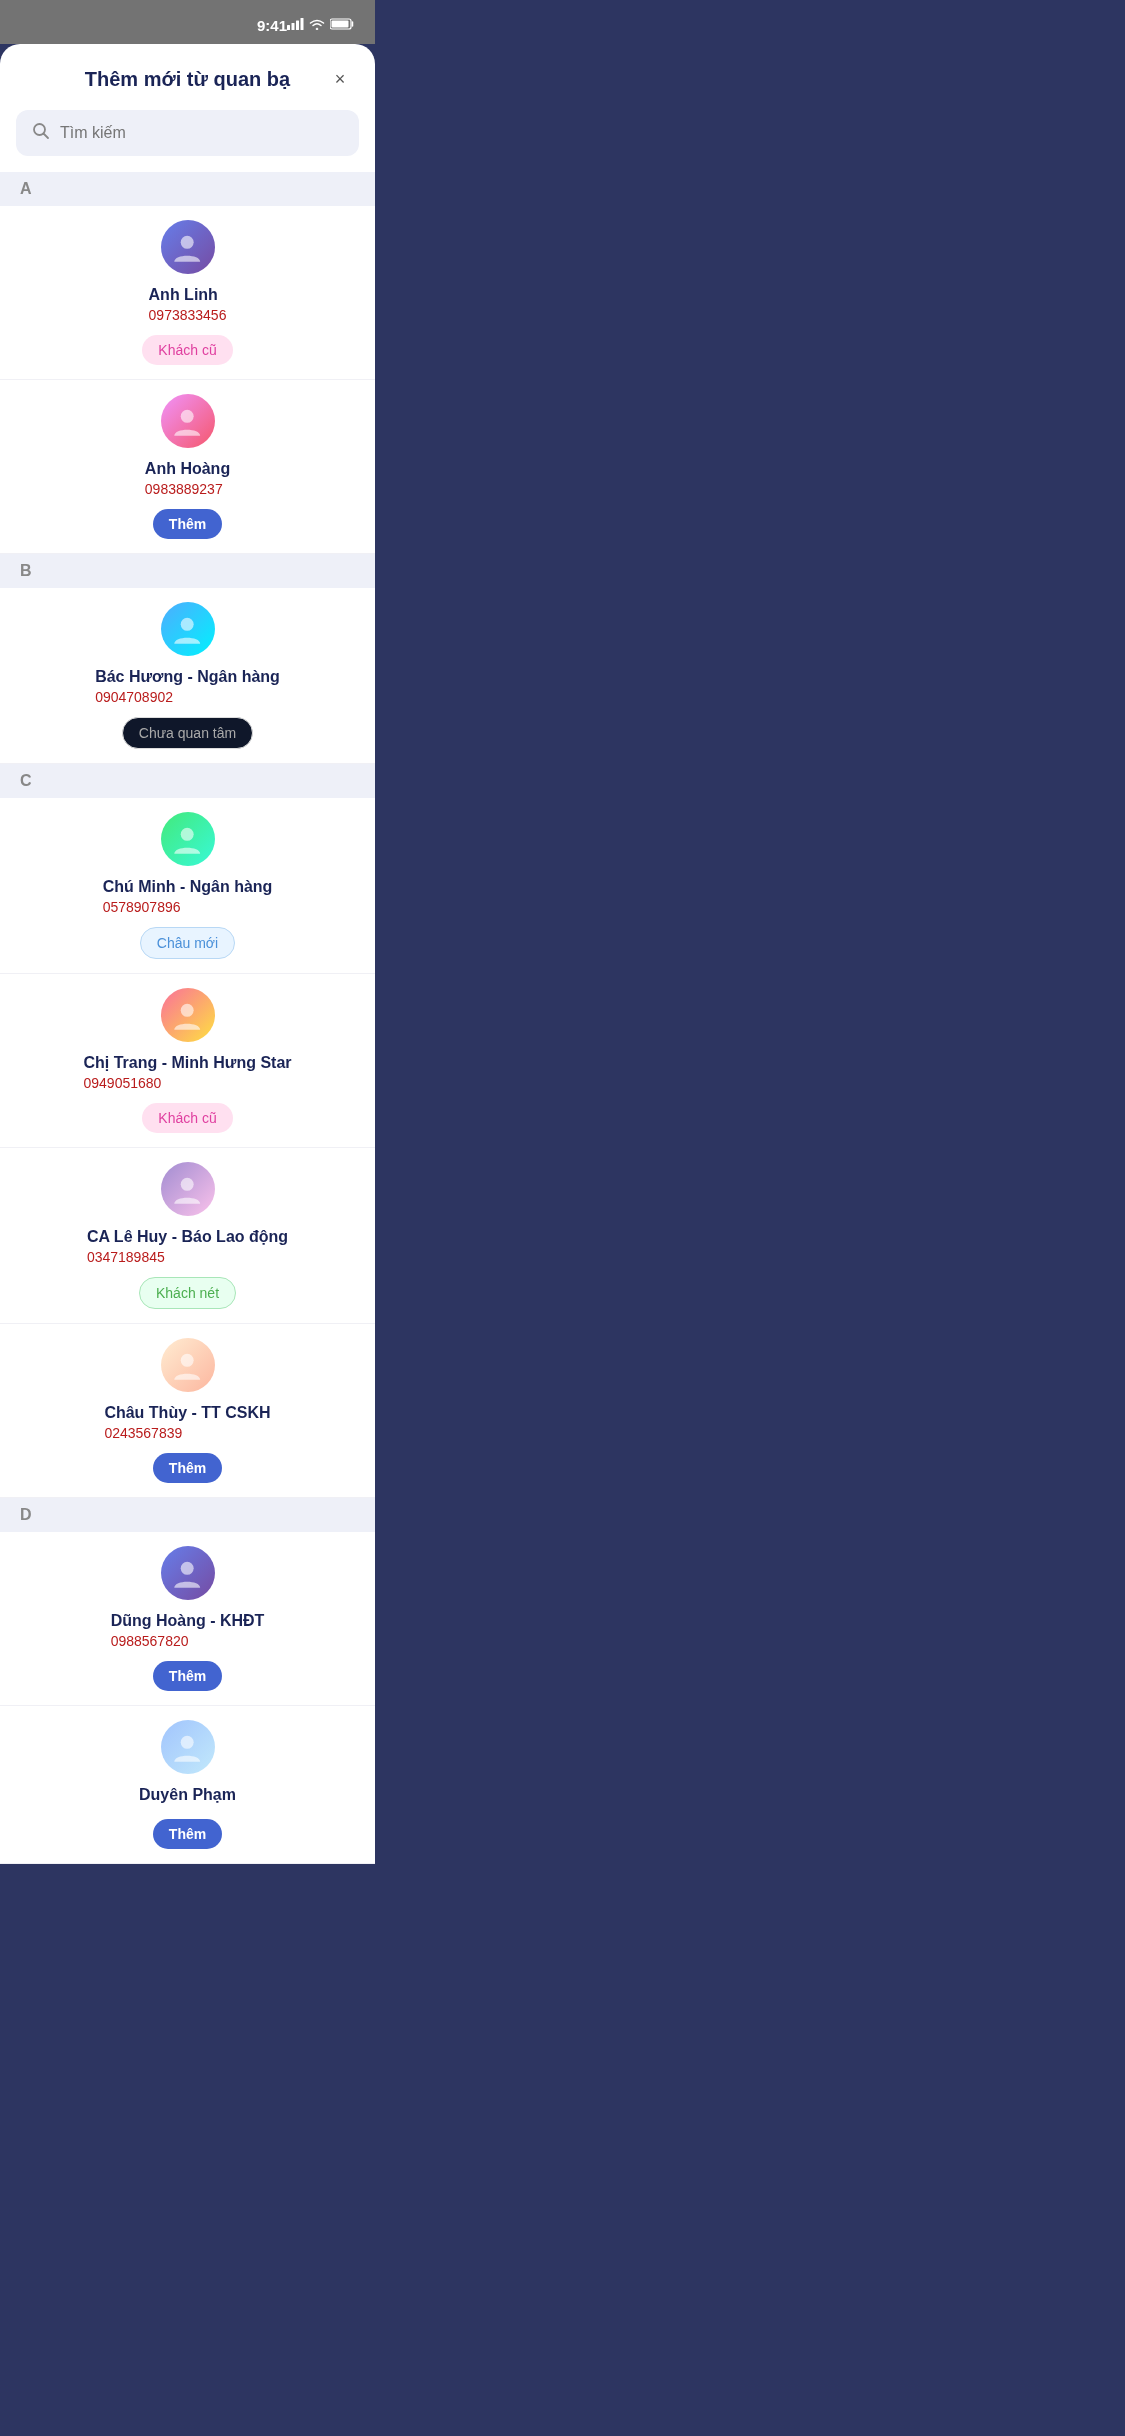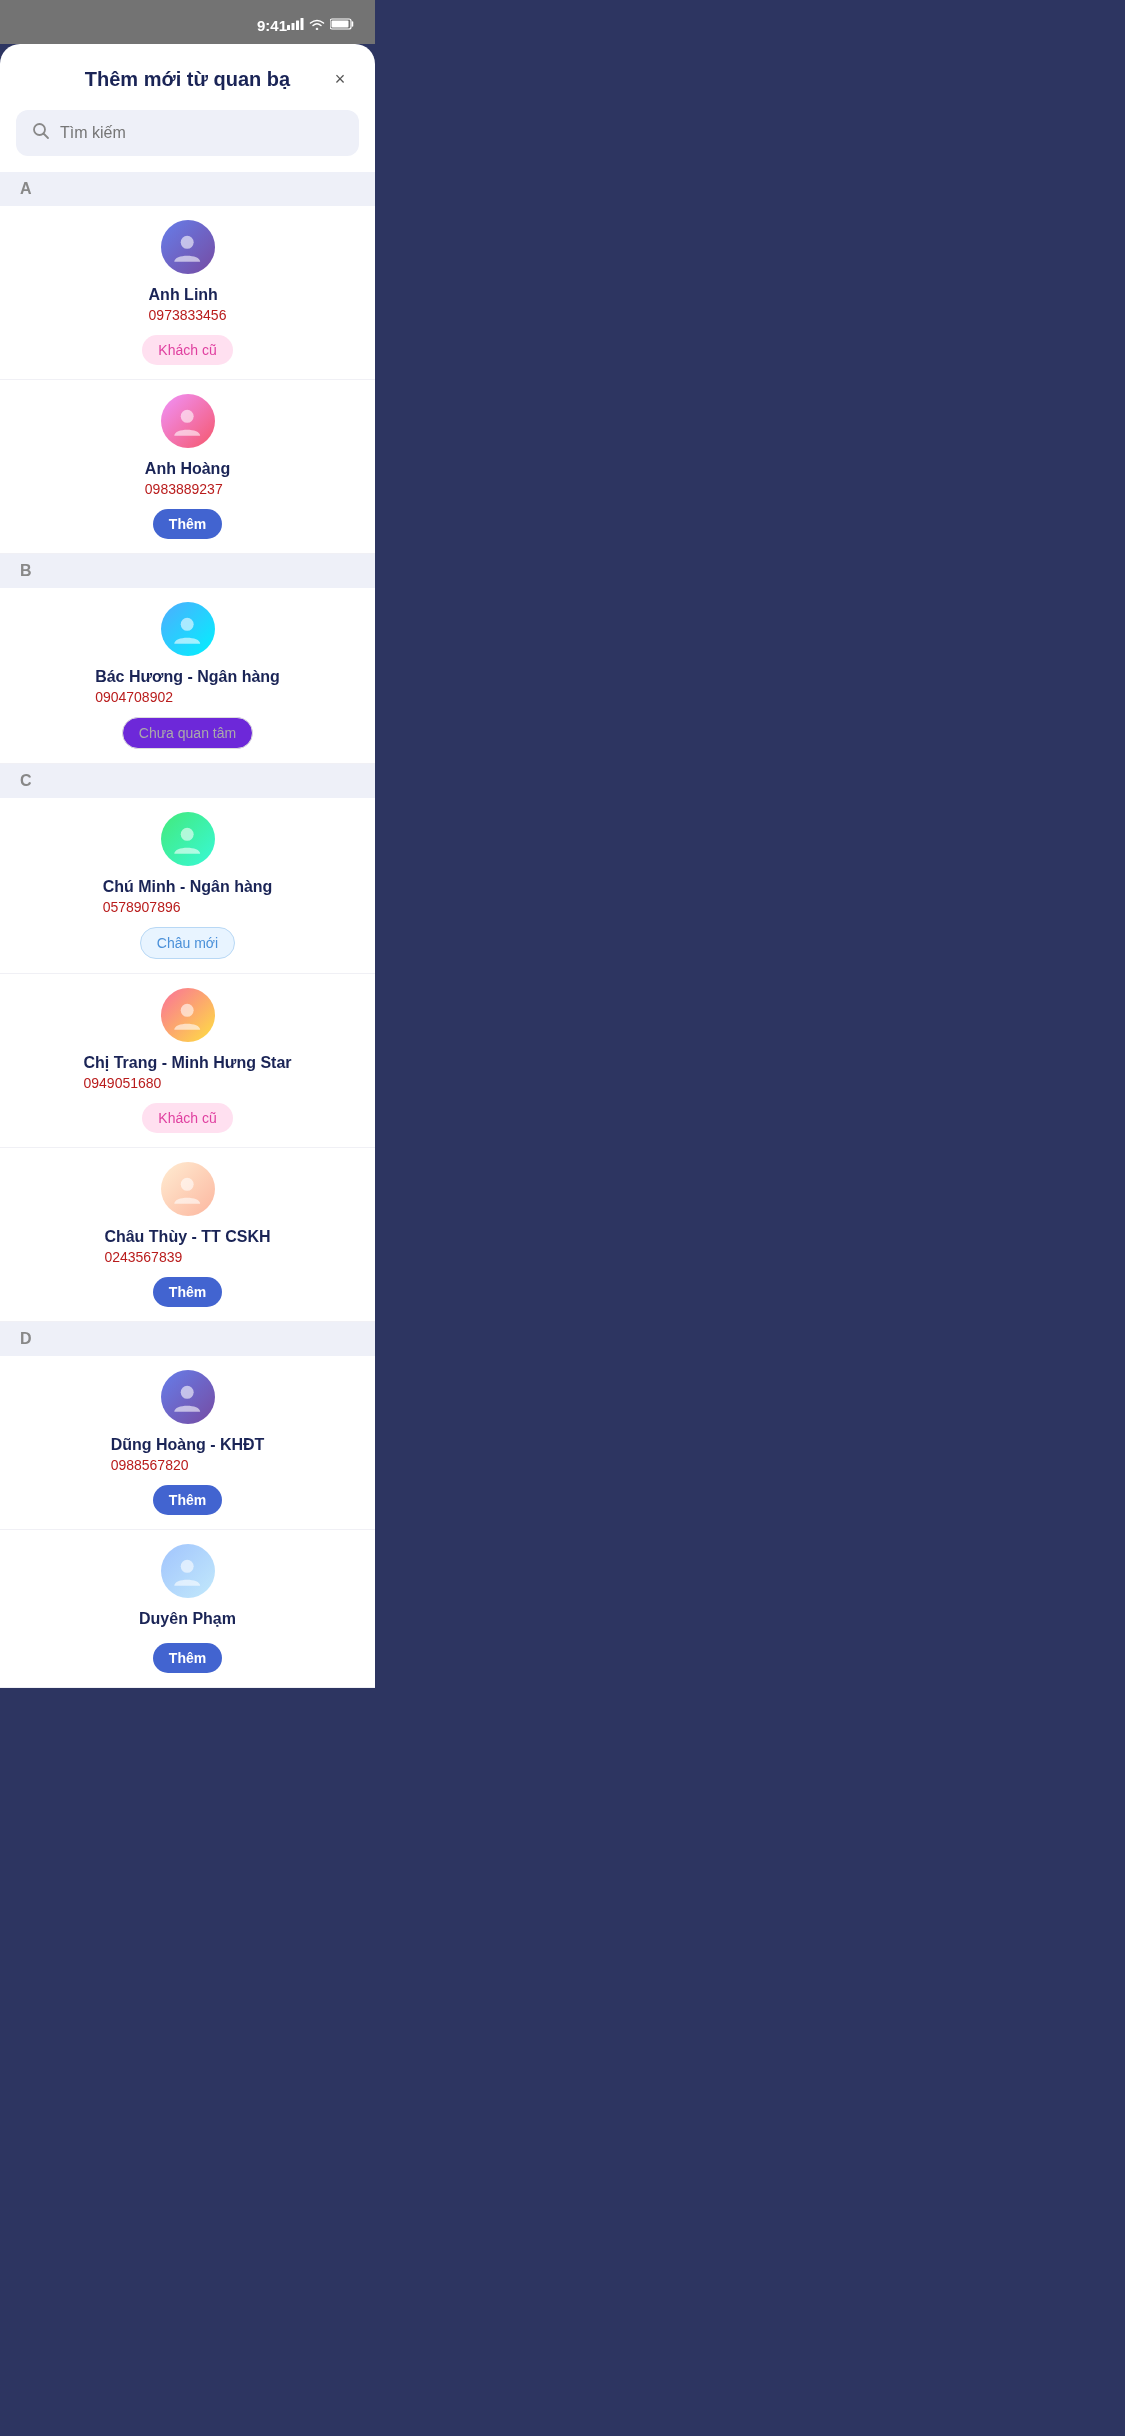--- a/index.html
+++ b/index.html
@@ -167,21 +167,21 @@
       background: #ffe0f0;
       color: #e040a0;
     }
     .badge-them {
       background: #4264d0;
       color: white;
       cursor: pointer;
       font-weight: 600;
     }
     .badge-chua-quan-tam {
-      background: #6d28d9;
+      background: #0f172a;
       color: #aaa;
       border: 1px solid #ddd;
     }
     .badge-khach-moi {
       background: #e8f4ff;
       color: #4a90d9;
       border: 1px solid #b8d8f5;
     }
     .badge-khach-net {
       background: #e8fff0;
@@ -311,20 +311,33 @@
       <path d="M4 38 C4 28 36 28 36 38" fill="white" opacity="0.85"></path>
     </svg>
         </div>
         <div class="contact-info">
           <div class="contact-name">Chị Trang - Minh Hưng Star</div>
           <div class="contact-phone">0949051680</div>
         </div>
         <div class="badge badge-khach-cu">Khách cũ</div>
       </div>
       <div class="contact-item">
+        <div class="avatar avatar-6">
+          <svg class="person-svg" viewBox="0 0 40 40" xmlns="http://www.w3.org/2000/svg">
+      <circle cx="20" cy="14" r="8" fill="white" opacity="0.85"></circle>
+      <path d="M4 38 C4 28 36 28 36 38" fill="white" opacity="0.85"></path>
+    </svg>
+        </div>
+        <div class="contact-info">
+          <div class="contact-name">CA Lê Huy - Báo Lao động</div>
+          <div class="contact-phone">0347189845</div>
+        </div>
+        <div class="badge badge-khach-net">Khách nét</div>
+      </div>
+      <div class="contact-item">
         <div class="avatar avatar-7">
           <svg class="person-svg" viewBox="0 0 40 40" xmlns="http://www.w3.org/2000/svg">
       <circle cx="20" cy="14" r="8" fill="white" opacity="0.85"></circle>
       <path d="M4 38 C4 28 36 28 36 38" fill="white" opacity="0.85"></path>
     </svg>
         </div>
         <div class="contact-info">
           <div class="contact-name">Châu Thùy - TT CSKH</div>
           <div class="contact-phone">0243567839</div>
         </div>

